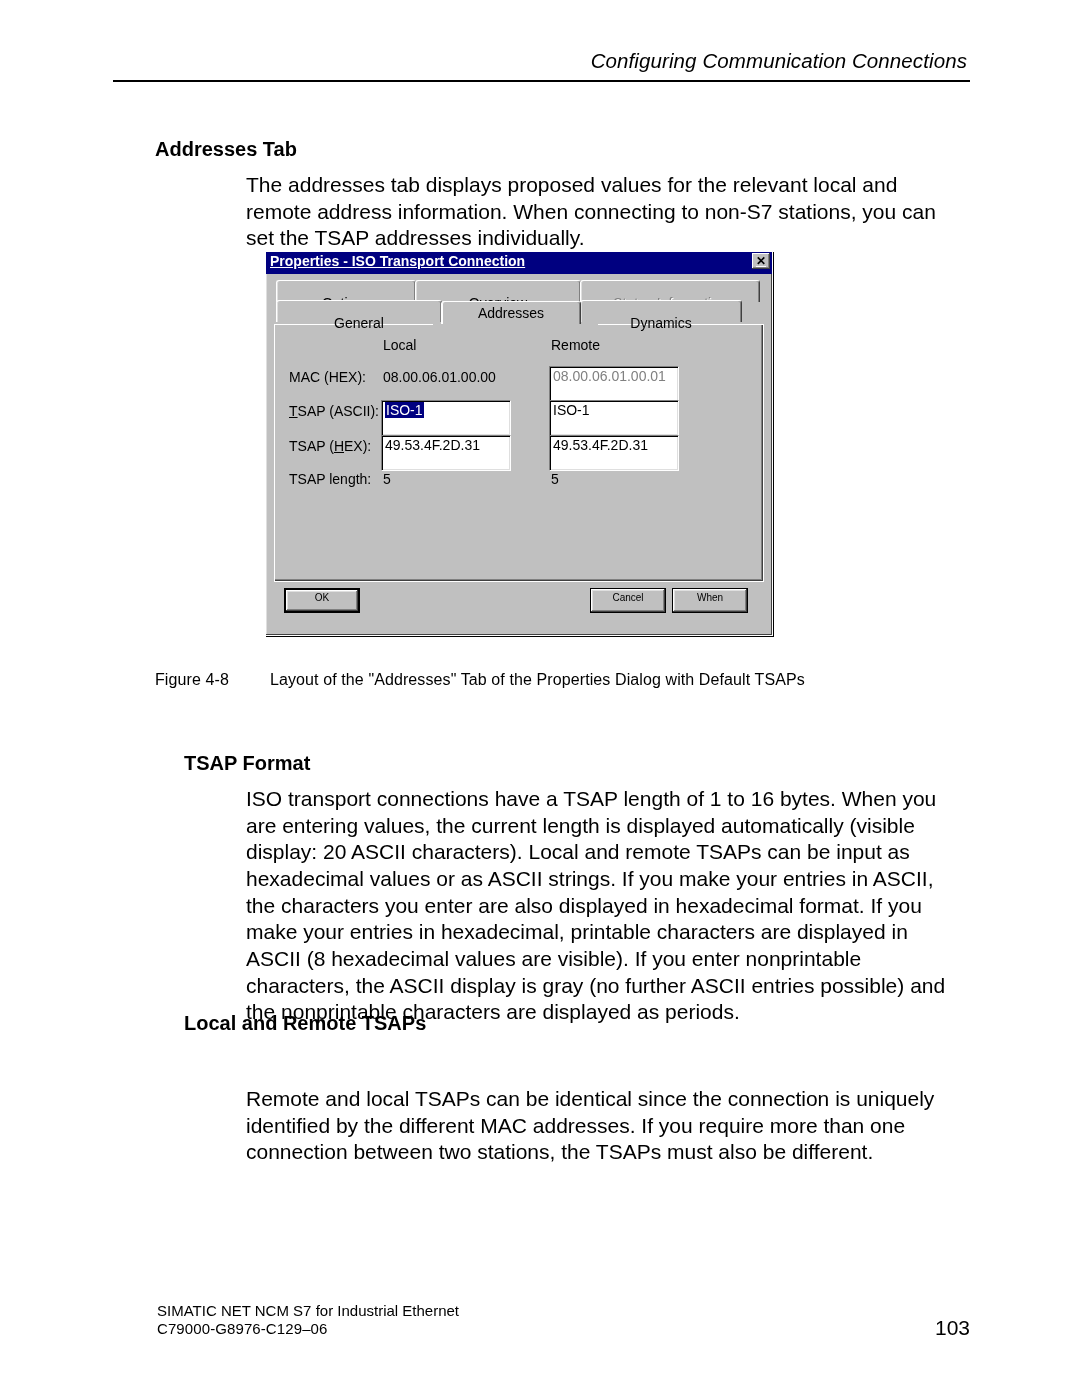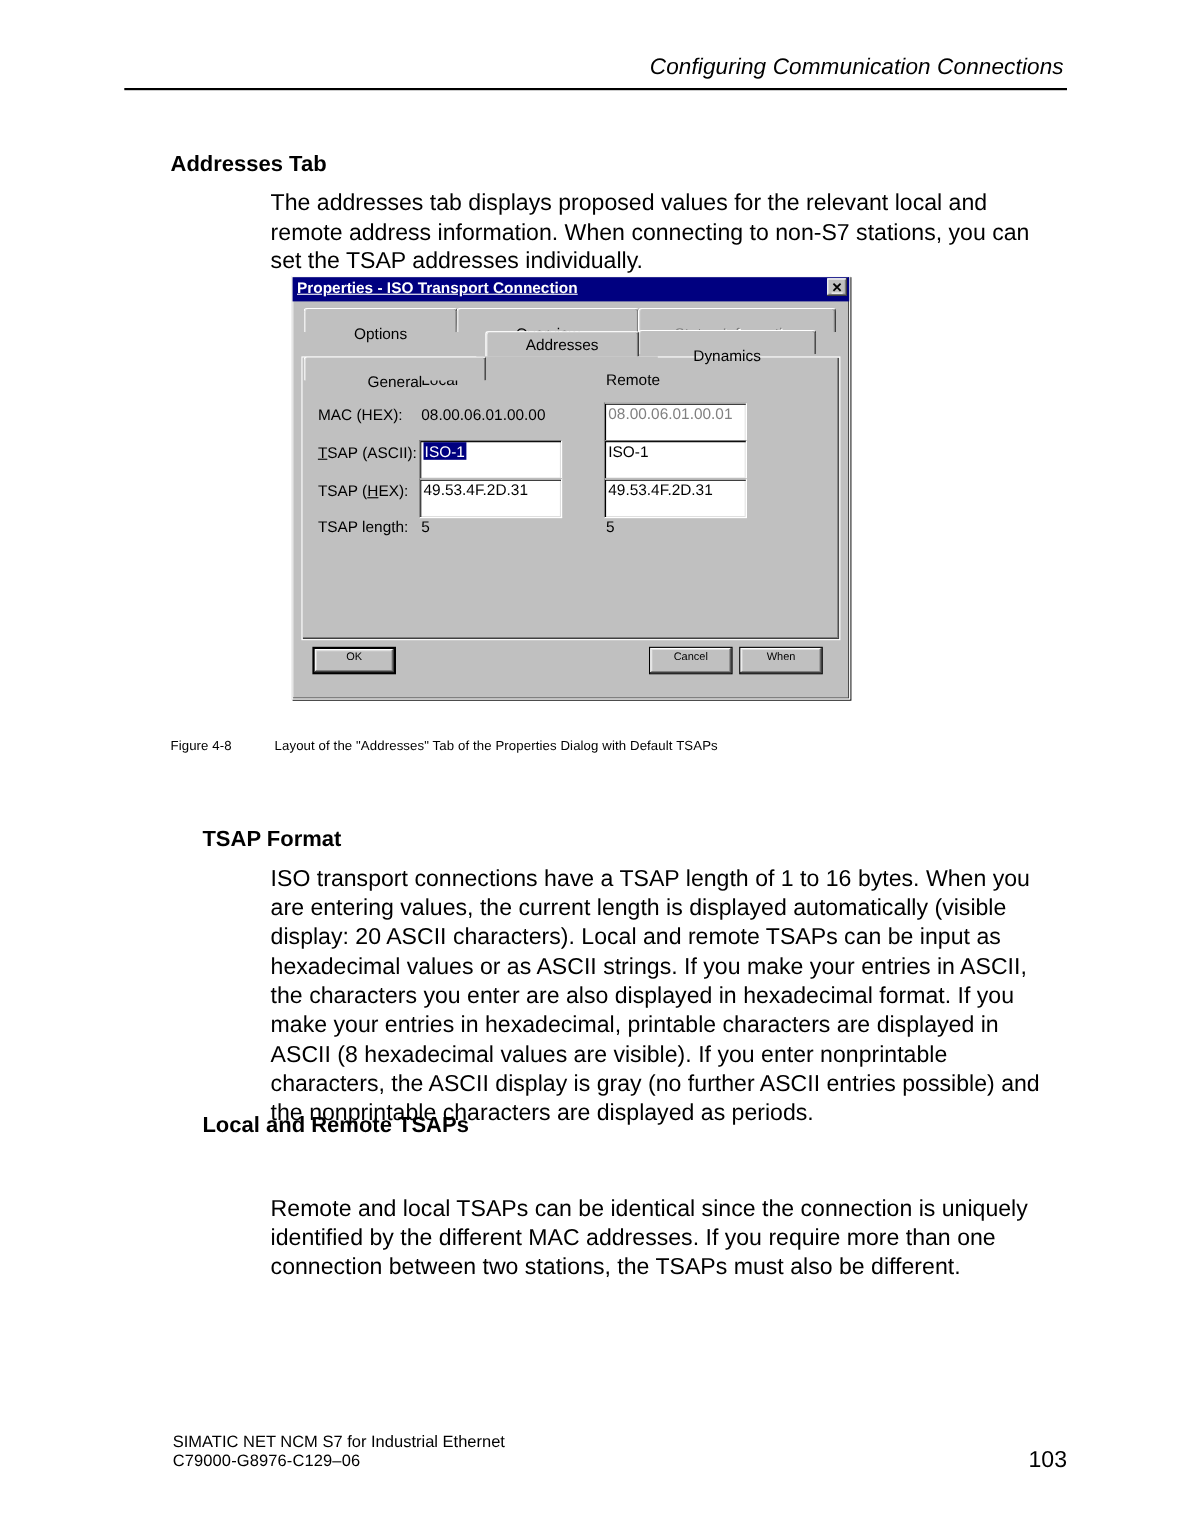--- a/index.html
+++ b/index.html
@@ -60,21 +60,21 @@
     max-width: 720px;
   }
 
   #h-addresses { position: absolute; left: 155px; top: 138px; }
   #p-addresses { position: absolute; left: 246px; top: 172px; }
 
   #fig-caption {
     position: absolute;
     left: 155px;
     top: 671px;
-    font-size: 12px;
+    font-size: 16px;
     letter-spacing: 0.1px;
     white-space: nowrap;
   }
   #fig-caption .fig-gap { display: inline-block; width: 32px; }
 
   #h-tsap    { position: absolute; left: 184px; top: 752px; }
   #p-tsap    { position: absolute; left: 246px; top: 786px; }
 
   #h-lr      { position: absolute; left: 184px; top: 1012px; }
   #p-lr      { position: absolute; left: 246px; top: 1046px; margin-top: 40px; }
@@ -151,21 +151,21 @@
     box-shadow: inset -1px 0 0 #808080, inset 1px 0 0 #dfdfdf;
     margin-left: -1px;
     position: relative;
   }
   .tab:first-child { margin-left: 0; }
   .tab.disabled { color: #808080; text-shadow: 1px 1px 0 #fff; }
   
   .tabrow.back  .tab:nth-child(1){ width:140px; }
   .tabrow.back  .tab:nth-child(2){ width:166px; }
   .tabrow.back  .tab:nth-child(3){ width:180px; }
-  .tabrow.front .tab:nth-child(1){ width:166px;margin-top:24px; }
+  .tabrow.front .tab:nth-child(1){ width:166px; }
   .tabrow.front .tab:nth-child(2){ width:140px; }
   .tabrow.front .tab:nth-child(3){ width:162px; }
 
   .tab.active {
     position: relative;
     top: 1px;
     height: 23px;
     padding-top: 3px;
     box-shadow:
       inset -1px 0 0 #808080,

